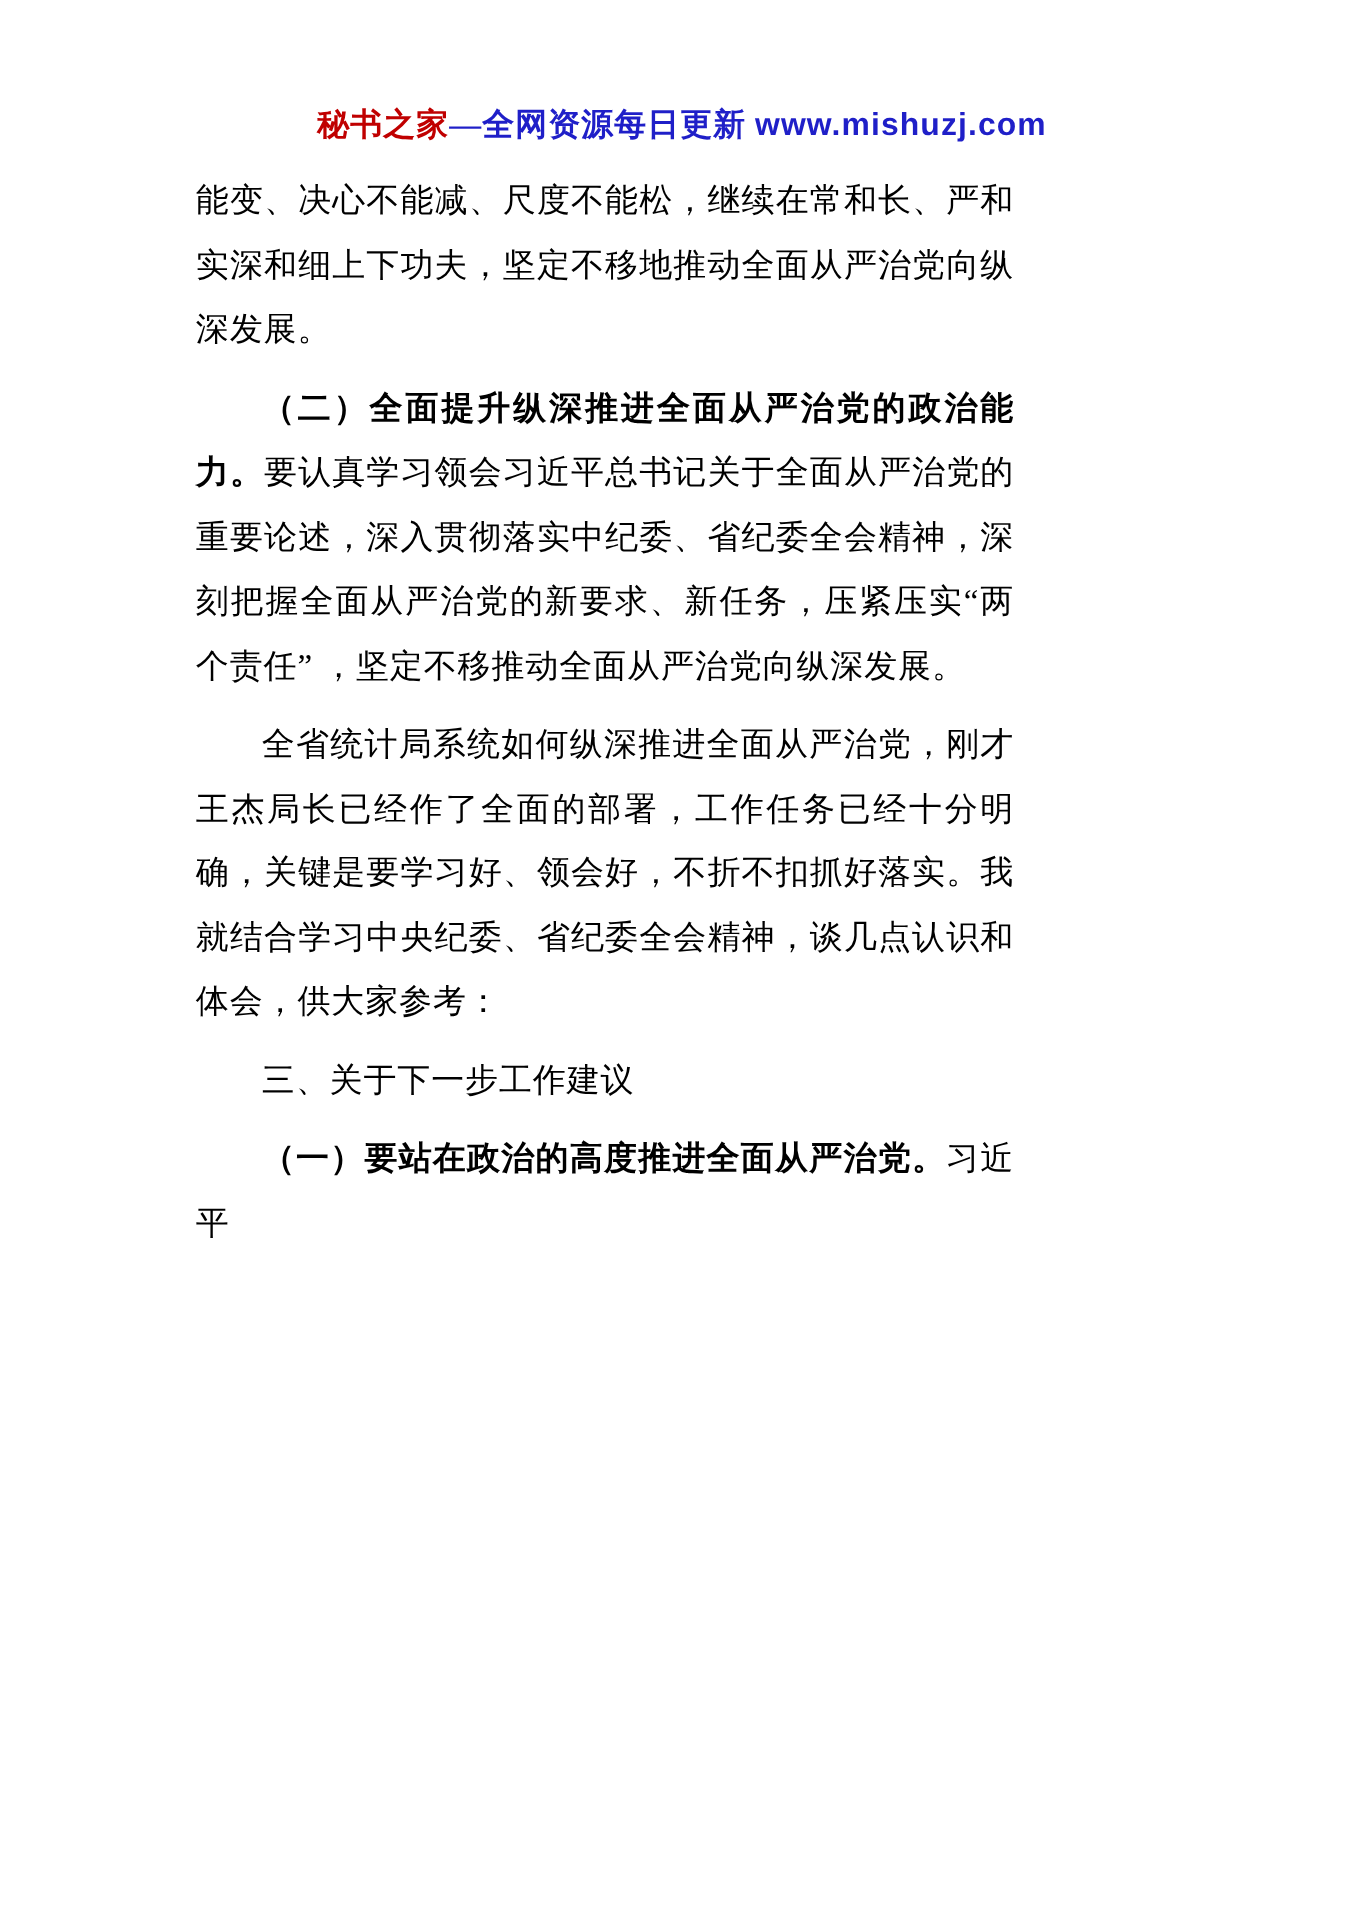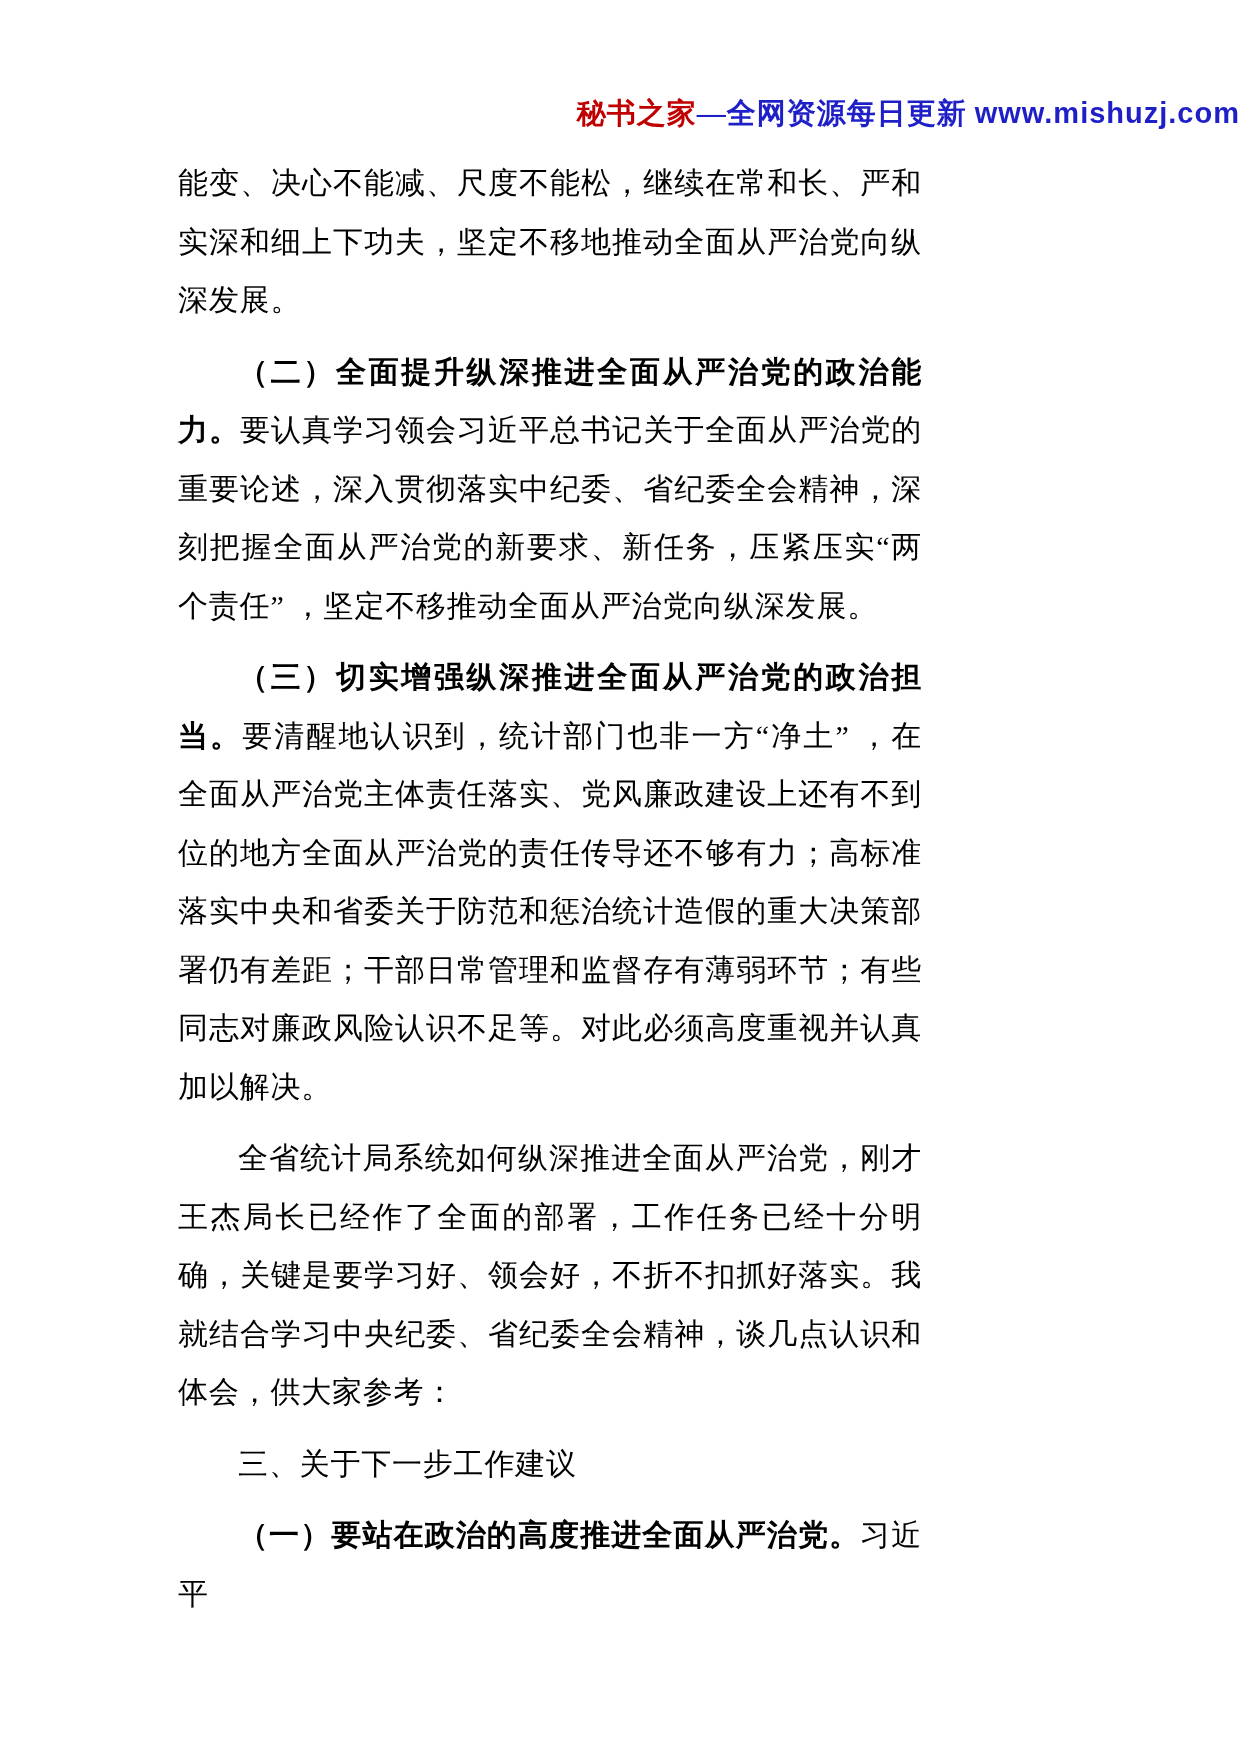--- a/index.html
+++ b/index.html
@@ -14,21 +14,21 @@
     background: #ffffff;
     overflow: hidden;
     font-family: "Liberation Serif", "DejaVu Serif", serif;
     color: #000000;
   }
   .page-header {
     position: absolute;
     top: 94px;
     left: 0;
     width: 100%;
-    text-align: right;
+    text-align: center;
     font-size: 29px;
     font-weight: bold;
     letter-spacing: 1px;
     white-space: nowrap;
   }
   .site-name {
     color: #c00000;
   }
   .header-sep,
   .header-tagline {
@@ -75,21 +75,20 @@
   <div class="page-header">
     <span class="site-name">秘书之家</span><span class="header-sep">—</span><span class="header-tagline">全网资源每日更新</span><a class="site-url">www.mishuzj.com</a>
   </div>
 
   <div class="doc-body">
 
     <p class="para"><span class="run">能变、决心不能减、尺度不能松，继续在常和长、严和实深和细上下功夫，坚定不移地推动全面从严治党向纵深发展。</span></p>
 
     <p class="para indent"><span class="run-bold">（二）全面提升纵深推进全面从严治党的政治能力。</span><span class="run">要认真学习领会习近平总书记关于全面从严治党的重要论述，深入贯彻落实中纪委、省纪委全会精神，深刻把握全面从严治党的新要求、新任务，压紧压实“两个责任” ，坚定不移推动全面从严治党向纵深发展。</span></p>
 
-    <p class="para indent"><span class="run-bold">（三）切实增强纵深推进全面从严治党的政治担当。</span><span class="run">要清醒地认识到，统计部门也非一方“净土” ，在全面从严治党主体责任落实、党风廉政建设上还有不到位的地方全面从严治党的责任传导还不够有力；高标准落实中央和省委关于防范和惩治统计造假的重大决策部署仍有差距；干部日常管理和监督存有薄弱环节；有些同志对廉政风险认识不足等。对此必须高度重视并认真加以解决。</span></p>
 
     <p class="para indent"><span class="run">全省统计局系统如何纵深推进全面从严治党，刚才王杰局长已经作了全面的部署，工作任务已经十分明确，关键是要学习好、领会好，不折不扣抓好落实。我就结合学习中央纪委、省纪委全会精神，谈几点认识和体会，供大家参考：</span></p>
 
     <p class="para indent"><span class="run">三、关于下一步工作建议</span></p>
 
     <p class="para indent"><span class="run-bold">（一）要站在政治的高度推进全面从严治党。</span><span class="run">习近平</span></p>
 
   </div>
 
 </div>

